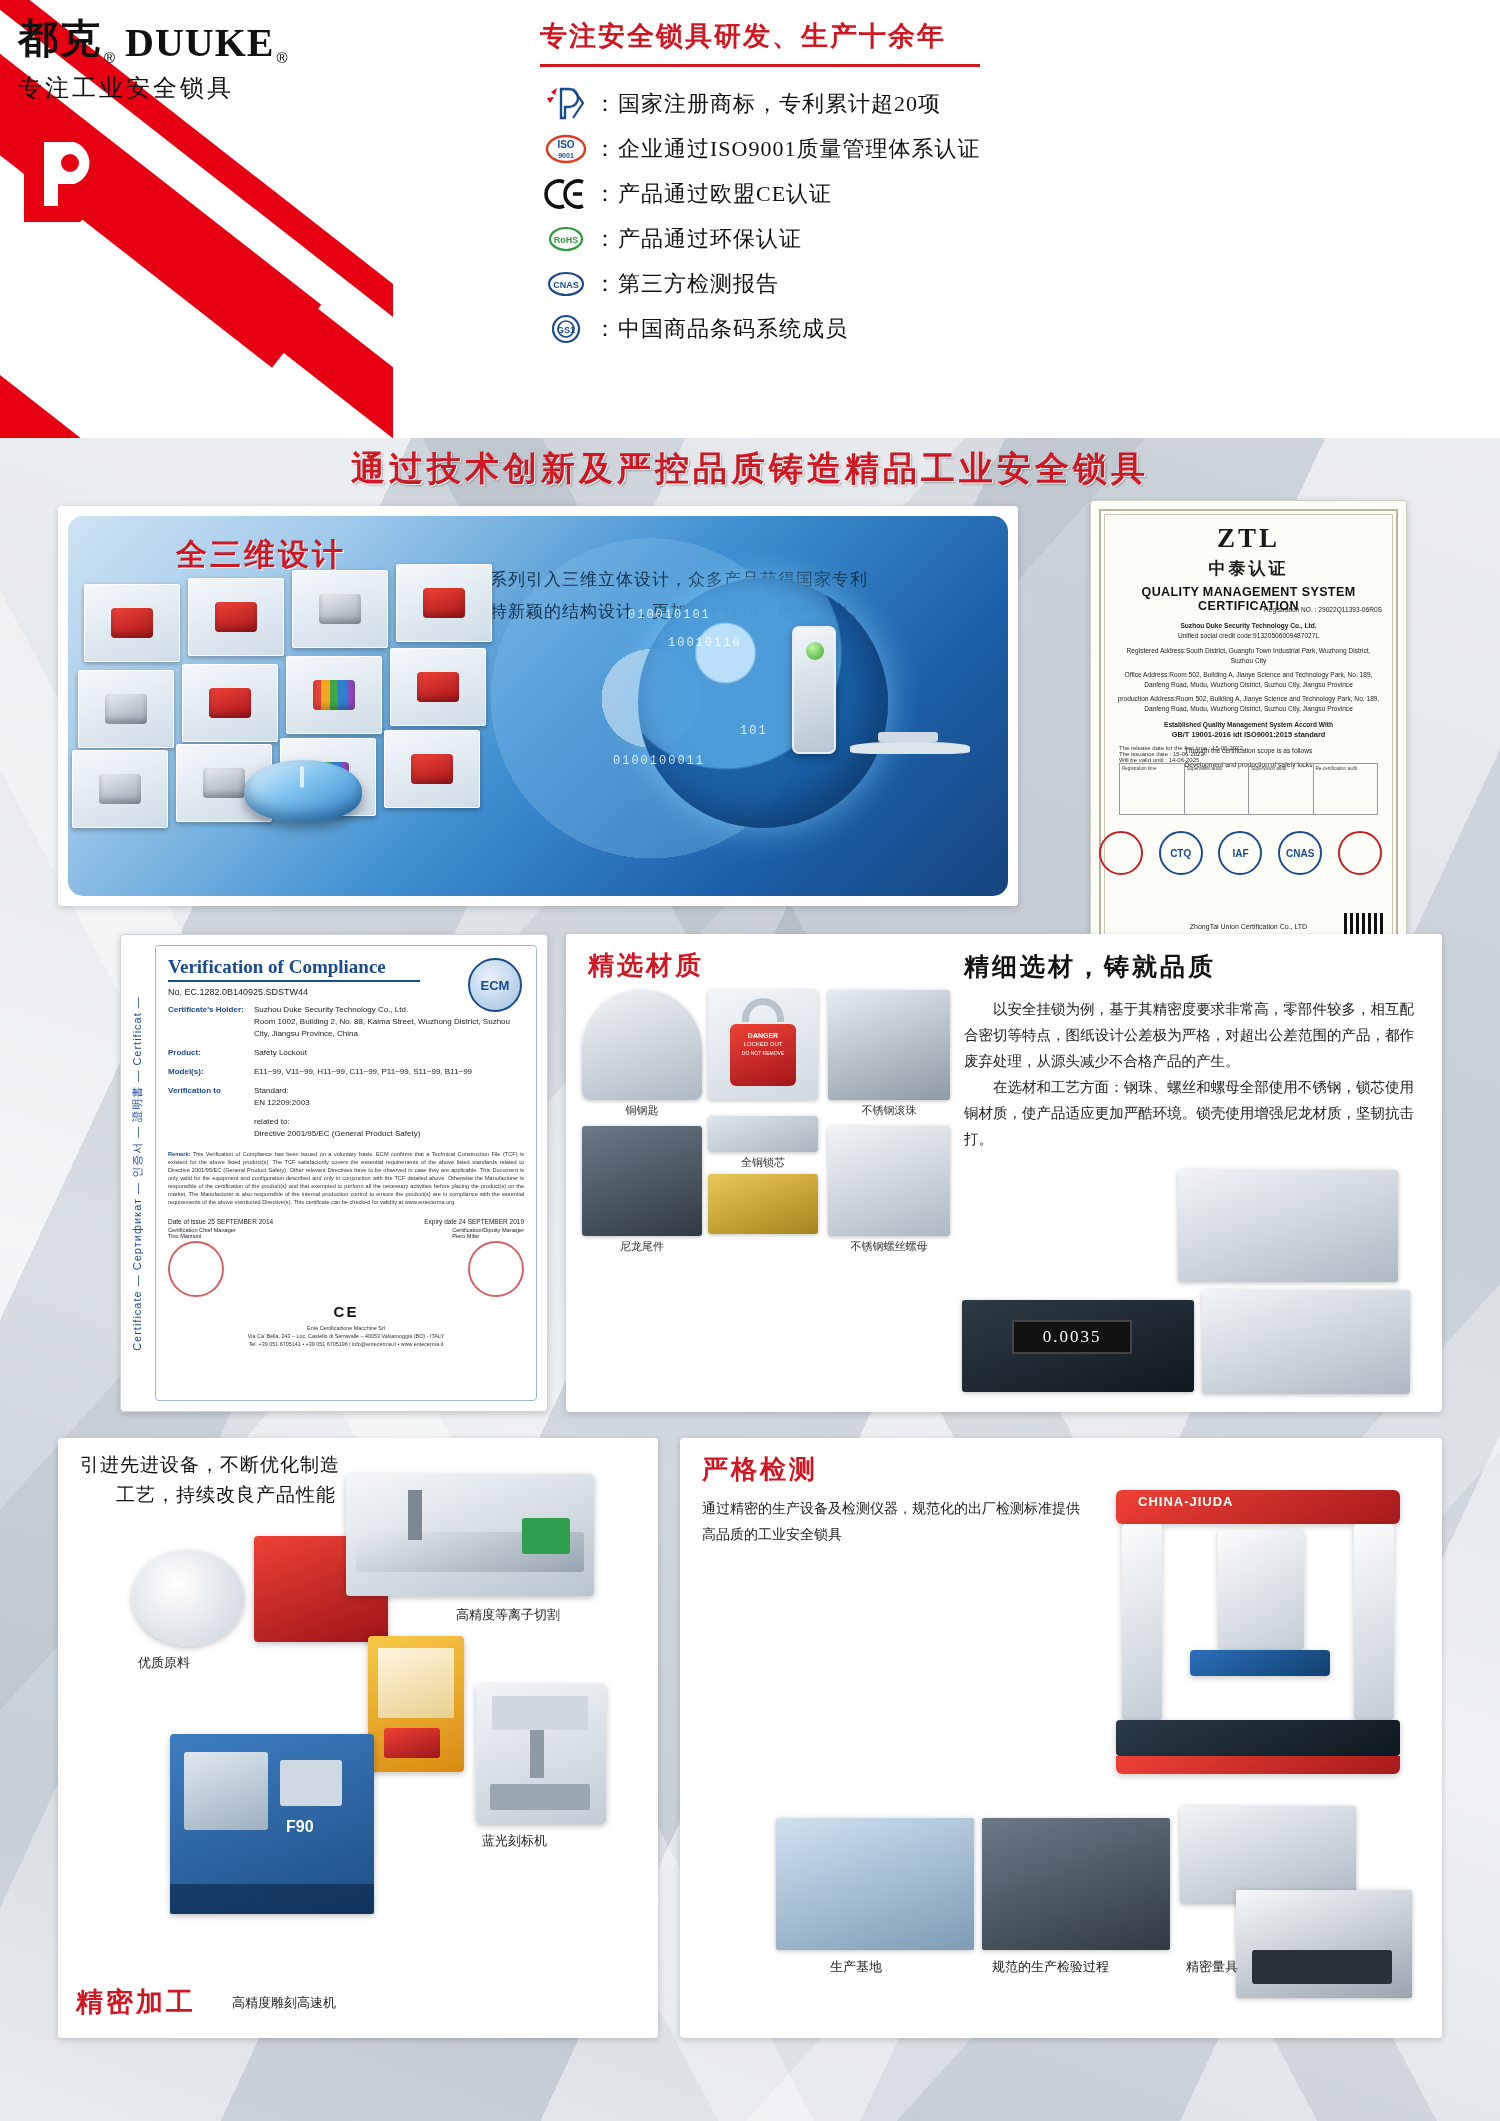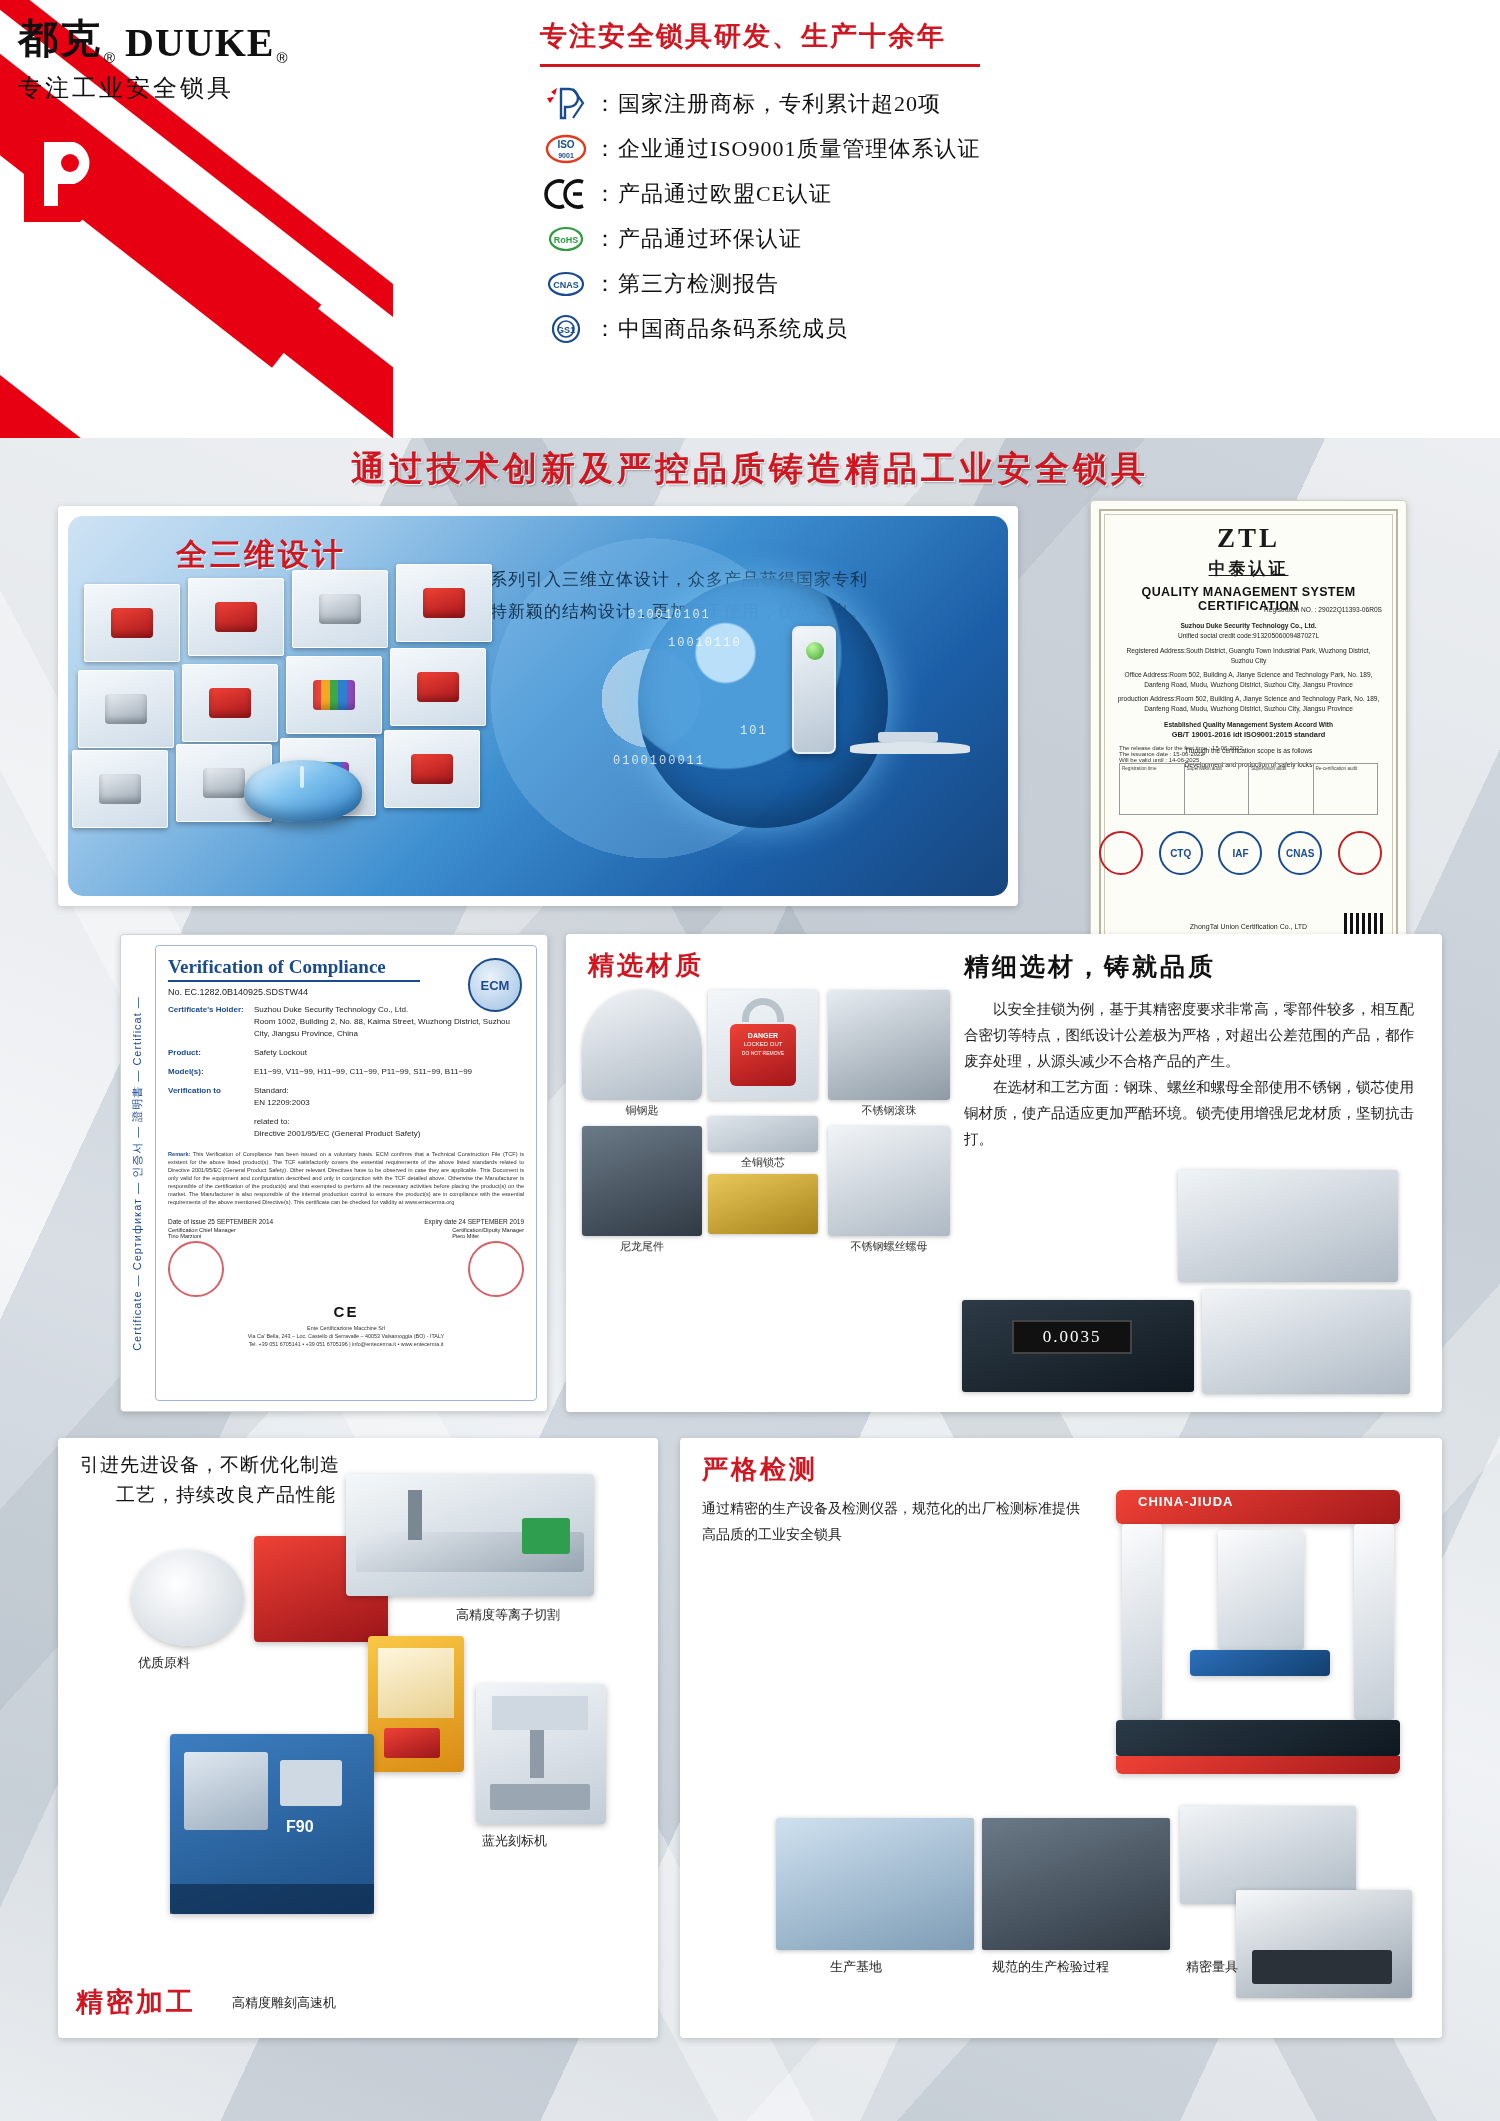--- a/index.html
+++ b/index.html
@@ -99,21 +99,21 @@
   .pad-lock .bodyl { position:absolute; left:2px; top:10px; width:42px; height:34px; border-radius:5px; background:linear-gradient(160deg,#f7b33a,#d2851a); }
   .binary { position:absolute; color:rgba(255,255,255,.8); font-family:"Liberation Mono", monospace; font-size:12px; letter-spacing:2px; }
   .mouse { position:absolute; left:176px; top:244px; width:118px; height:62px; border-radius:50% 50% 44% 44%; background:linear-gradient(150deg,#eaf6ff 0%,#7fc2ef 45%,#2f82c8 100%); box-shadow:0 6px 12px rgba(0,0,0,.35), inset 0 -8px 14px rgba(10,50,90,.45); }
   .mouse:after { content:""; position:absolute; left:56px; top:6px; width:4px; height:22px; background:rgba(255,255,255,.7); border-radius:2px; }
 
   
   .cert-ztl { left:1090px; top:62px; width:317px; height:480px; background:#fdfdf7; border:1px solid #cfcfc6; }
   .cert-ztl .frame { position:absolute; inset:8px; border:2px solid #b8b49f; }
   .cert-ztl .frame2 { position:absolute; inset:13px; border:1px solid #cdc9b4; }
   .ztl-logo { position:absolute; left:0; right:0; top:22px; text-align:center; font-size:27px; font-weight:bold; letter-spacing:3px; color:#1a1a1a; font-family:"Liberation Serif", serif; }
-  .ztl-cn { position:absolute; left:0; right:0; top:56px; text-align:center; font-size:17px; font-weight:bold; color:#1a1a1a; letter-spacing:3px; font-family:"Liberation Serif", serif;text-decoration:underline; }
+  .ztl-cn { position:absolute; left:0; right:0; top:56px; text-align:center; font-size:17px; font-weight:bold; color:#1a1a1a; letter-spacing:3px; font-family:"Liberation Serif", serif; }
   .ztl-h  { position:absolute; left:0; right:0; top:84px; text-align:center; font-size:12.5px; font-weight:bold; color:#111; letter-spacing:.4px; }
   .ztl-body { position:absolute; left:24px; right:24px; top:104px; font-size:6.6px; line-height:10.5px; color:#222; text-align:center; }
   .ztl-body .b { font-weight:bold; }
   .ztl-table { position:absolute; left:28px; right:28px; top:262px; height:52px; border:1px solid #999; display:flex; }
   .ztl-table div { flex:1; border-right:1px solid #999; font-size:4.6px; padding:2px; color:#444; }
   .ztl-table div:last-child { border-right:none; }
   .ztl-dates { position:absolute; left:28px; top:244px; font-size:6px; color:#333; }
   .ztl-seals { position:absolute; left:0; right:16px; top:330px; display:flex; justify-content:space-around; align-items:center; }
   .seal { width:44px; height:44px; border-radius:50%; border:2px solid #1b4b8f; color:#1b4b8f; font-size:10px; font-weight:bold; display:flex; align-items:center; justify-content:center; }
   .seal.red { border-color:#c21f26; color:#c21f26; }

